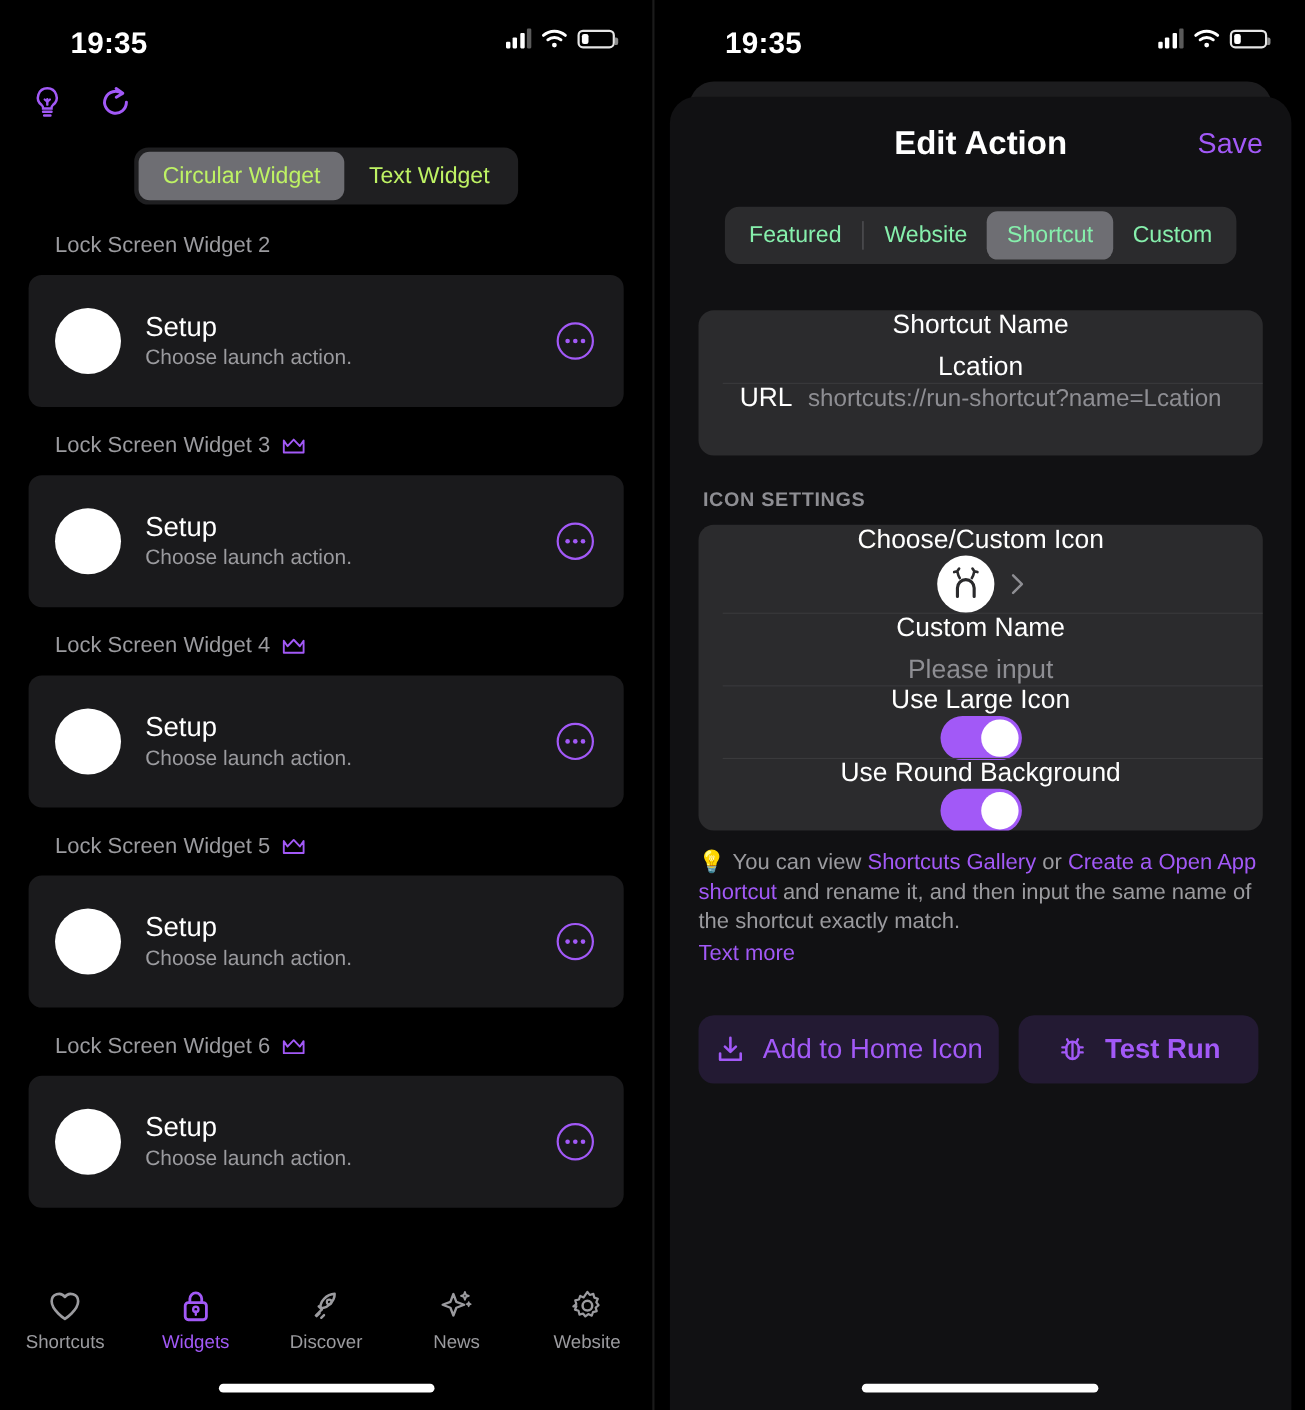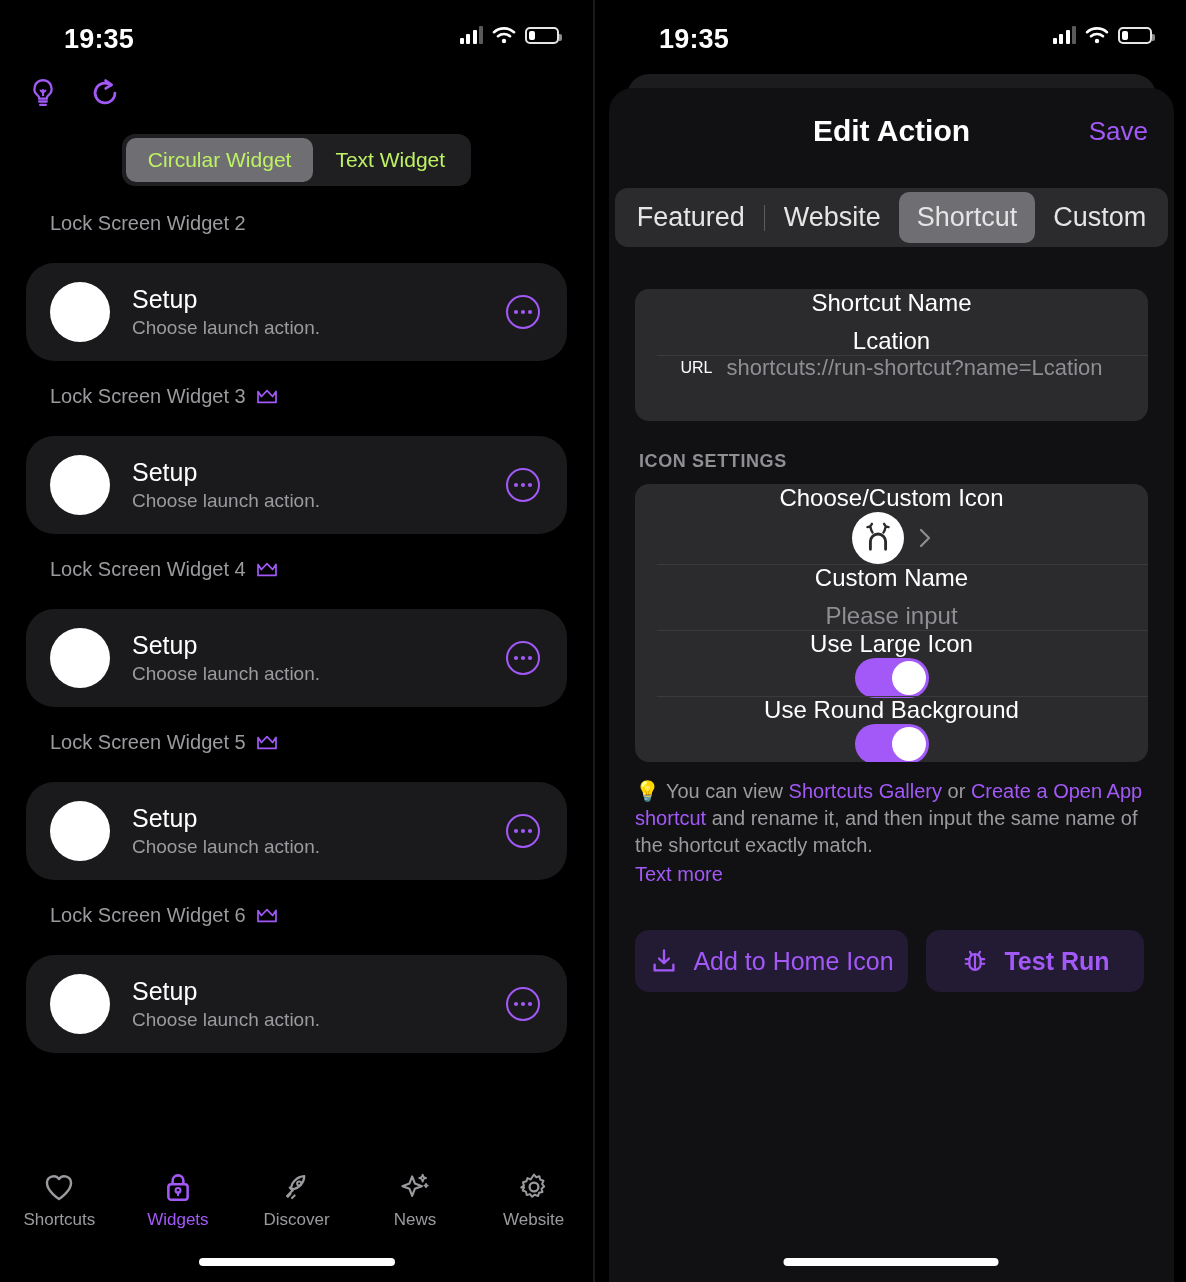--- a/index.html
+++ b/index.html
@@ -66,22 +66,22 @@
 
   
   .widget-list { margin-top: 26px; }
   .widget-group { margin-bottom: 24px; }
   .group-label {
     display: flex; align-items: center; gap: 10px;
     color: #9b9b9f; font-size: 20px; padding: 0 0 12px 50px;
   }
   .crown { width: 22px; height: 17px; display:block; }
   .widget-card {
-    margin: 16px 26px; background: #1a1a1c; border-radius: 28px;
-    height: 98px; display: flex; align-items: center; padding: 0 26px 0 24px;
+    margin: 3px 26px; background: #1a1a1c; border-radius: 12px;
+    height: 120px; display: flex; align-items: center; padding: 0 26px 0 24px;
   }
   .w-avatar { width: 60px; height: 60px; border-radius: 50%; background: #fff; flex: 0 0 auto; }
   .w-text { flex: 1 1 auto; margin-left: 22px; }
   .w-title { font-size: 25px; color: #fff; line-height: 1.15; }
   .w-sub { font-size: 19px; color: #9b9b9f; margin-top: 4px; }
   .more-btn { width: 36px; height: 36px; flex: 0 0 auto; }
 
   
   .tabbar {
     position: absolute; left: 0; bottom: 0; width: 593px; height: 124px;
@@ -109,42 +109,42 @@
     position: relative; height: 86px; display: flex; align-items: center; justify-content: center;
   }
   .sheet-title { font-size: 30px; font-weight: bold; color: #fff; }
   .save-btn {
     position: absolute; right: 26px; top: 50%; transform: translateY(-50%);
     font-size: 26px; color: #a259f7;
   }
   .seg-wrap-r { display: flex; justify-content: center; margin-top: 14px; }
   .segment-r { display: flex; align-items: center; background: #2b2b2d; border-radius: 13px; padding: 4px; }
   .seg-r {
-    font-size: 27px; color: #e5e5e5; padding: 10px 18px; border-radius: 10px; white-space: nowrap;
+    font-size: 21px; color: #86efac; padding: 10px 18px; border-radius: 10px; white-space: nowrap;
     position: relative;
   }
   .seg-r.active { background: #6e6e73; }
   .seg-div { width: 1px; height: 26px; background: #5c5c60; margin: 0 1px; }
 
   .card {
     margin: 0 26px; background: #2b2b2d; border-radius: 14px; overflow: hidden;
   }
   .card.top { margin-top: 42px; }
   .row {
     display: flex; align-items: center; justify-content: space-between;
     height: 66px; padding: 0 22px; position: relative; flex-direction: column;
   }
   .row + .row::before {
     content:""; position:absolute; left:22px; right:0; top:0; height:1px; background:#3a3a3c;
   }
   .row-label { font-size: 24px; color: #fff; white-space: nowrap; }
   .row-value { font-size: 24px; color: #fff; }
   .row-value.muted { color: #8e8e93; }
   .url-row { display: flex; align-items: center; gap: 14px; }
-  .url-key { font-size: 16px; color: #fff; }
+  .url-key { font-size: 24px; color: #fff; }
   .url-val { font-size: 22px; color: #8e8e93; }
 
   .section-label {
     font-size: 18px; color: #8e8e93; letter-spacing: .6px;
     padding: 30px 0 12px 30px;
     font-weight: bold;
   }
   .row.tall { height: 80px; }
   .icon-preview {
     width: 52px; height: 52px; border-radius: 50%; background: #fff;

